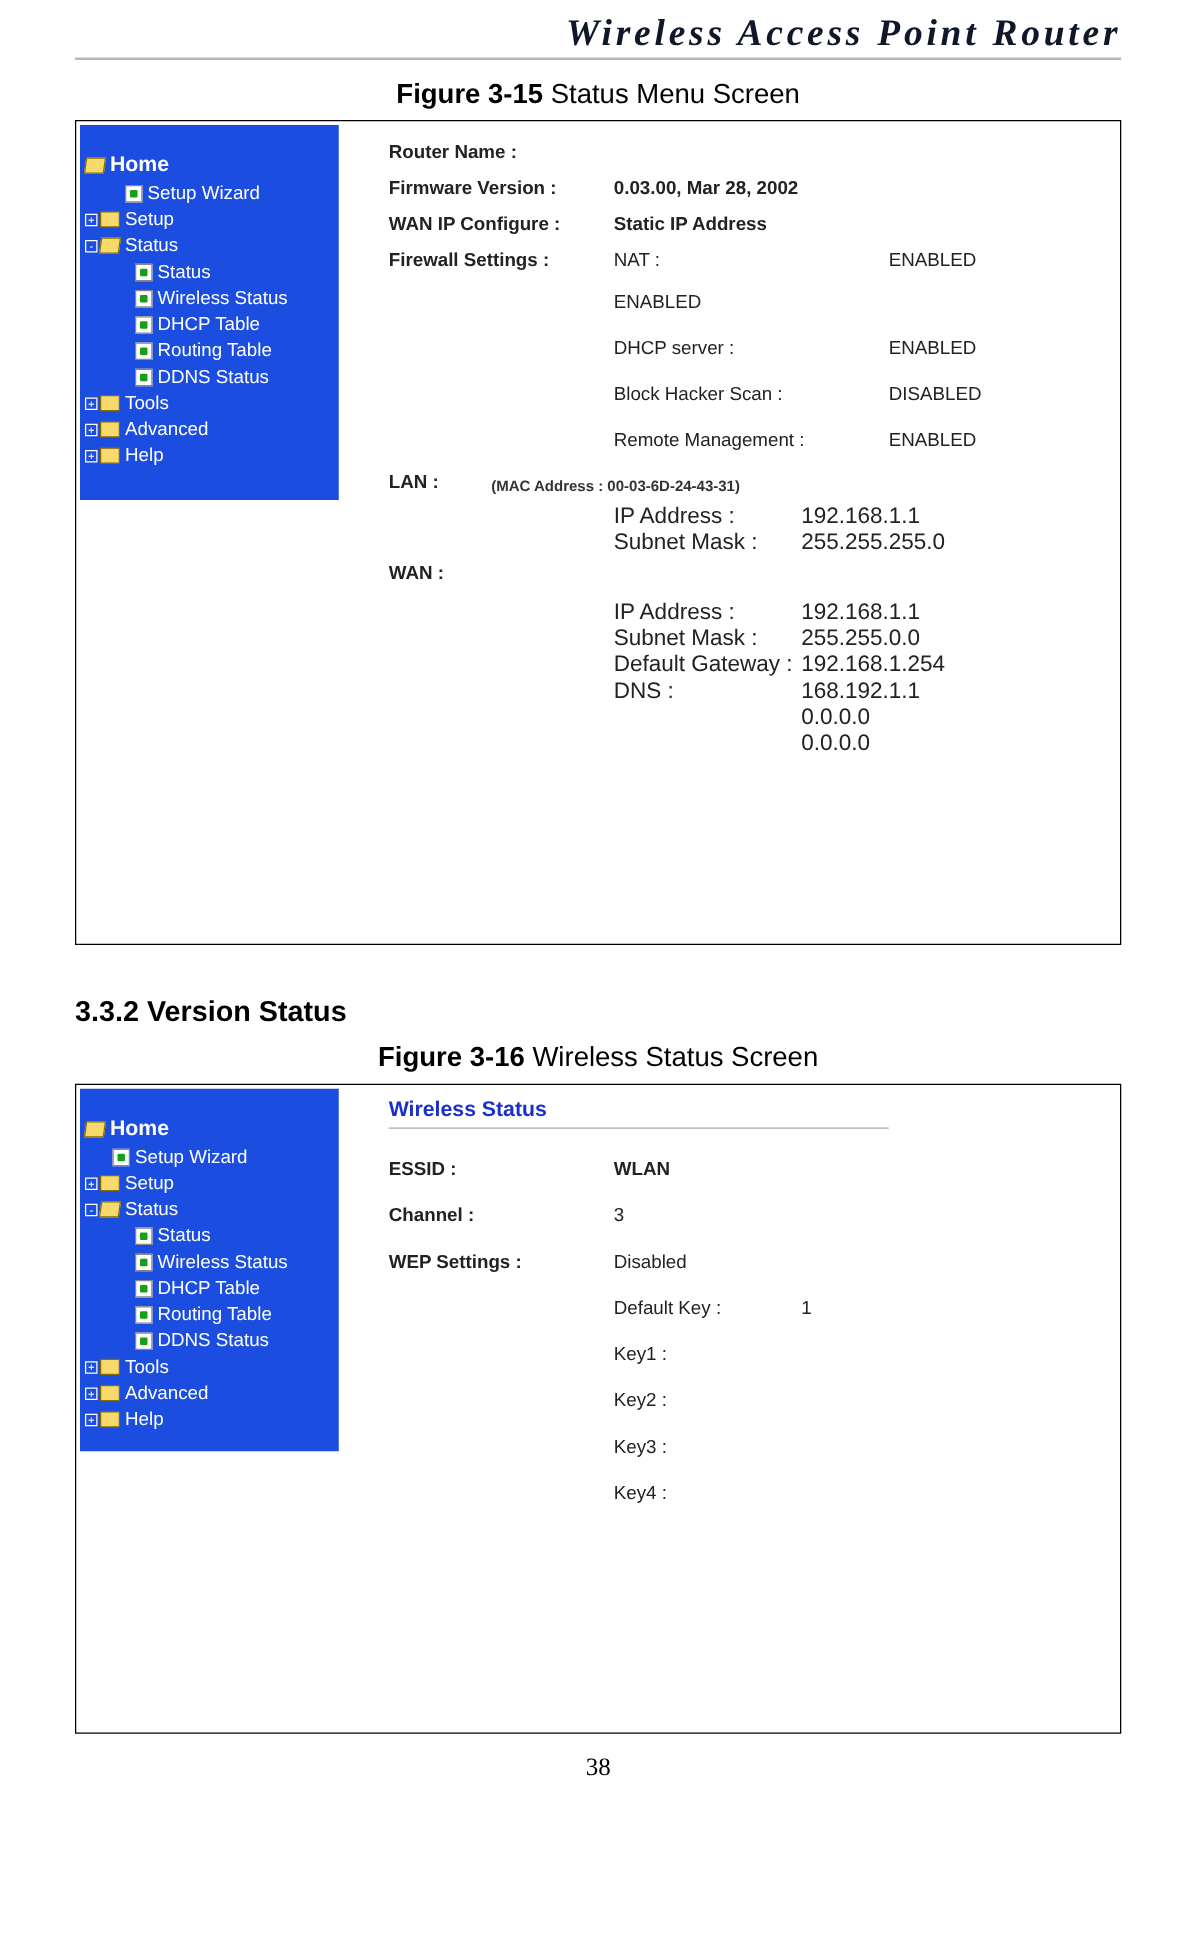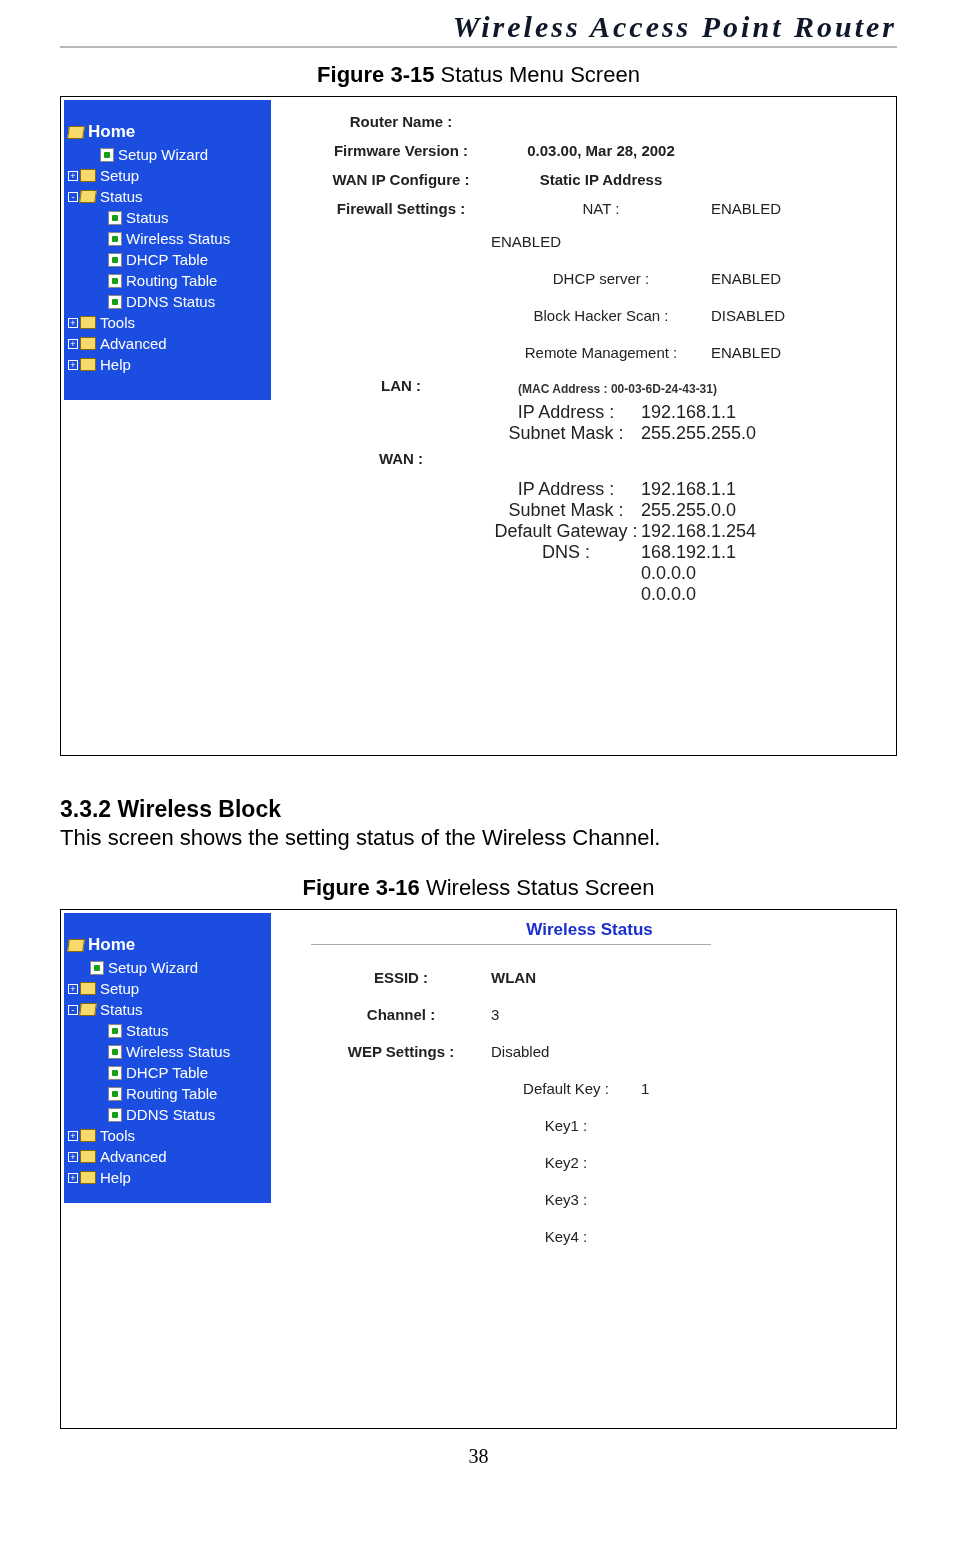--- a/index.html
+++ b/index.html
@@ -111,21 +111,20 @@
   }
 
   
   .content-panel {
     position: absolute;
     left: 220px;
     top: 10px;
     right: 28px;
     font-size: 15px;
     color: #222;
-    text-align: center;
   }
   .content-title {
     color: #1a2fcd;
     font-weight: bold;
     font-size: 17px;
     margin: 0 0 4px 30px;
   }
   .content-title-underline {
     border: none;
     border-top: 1px solid #aaa;
@@ -133,21 +132,21 @@
     width: 400px;
   }
   .row { display: flex; margin-left: 30px; }
   .row .lbl { width: 180px; font-weight: bold; padding: 6px 0; }
   .row .val { width: 220px; padding: 6px 0; }
   .row .valb { font-weight: bold; }
   .row .val2 { padding: 6px 0; }
   .row-sub { display:flex; margin-left:210px; font-size:15px; }
   .row-sub-label { width:220px; padding:10px 0; }
   .row-sub-val { padding:10px 0; }
-  .mac-note { font-size: 12px; color:#333; margin-left:86px; padding-top:8px; font-weight:bold; }
+  .mac-note { font-size: 12px; color:#333; margin-left:112px; padding-top:8px; font-weight:bold; }
   .mini-row { display:flex; margin-left:210px; font-size:18px;}
   .mini-row .mlabel { width:150px; }
   .mini-row .mval { }
   .spacer-sm { height: 6px; }
 
   
   .row2 { display:flex; margin-left:30px; padding:10px 0; }
   .row2 .lbl2 { width:180px; font-weight:bold; }
   .row2 .val2b { font-weight:bold; }
   .row2-sub { margin-left:210px; padding:10px 0; display:flex; }
@@ -314,22 +313,21 @@
         <div class="mlabel"></div>
         <div class="mval">0.0.0.0</div>
       </div>
       <div class="mini-row">
         <div class="mlabel"></div>
         <div class="mval">0.0.0.0</div>
       </div>
     </div>
   </div>
 
-  <div class="section-heading">3.3.2 Wireless Block</div>
-  <div class="body-text">This screen shows the setting status of the Wireless Channel.</div>
+  <div class="section-heading">3.3.2 Version Status</div>
 
   <div class="figure-caption">
     <span class="bold">Figure 3-16</span><span> Wireless Status Screen</span>
   </div>
 
   <div class="screenshot-frame shot2">
     <div class="sidebar">
       <div class="tree-row tree-home">
         <span class="open-folder-icon"></span>
         <span>Home</span>

